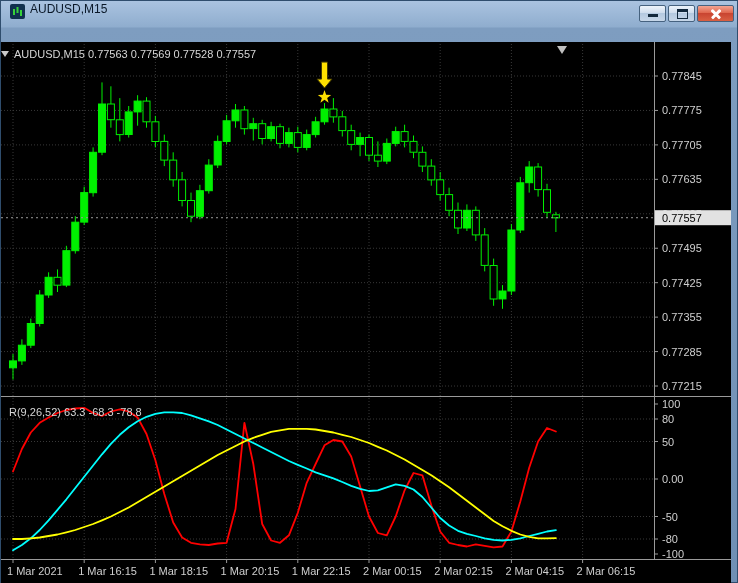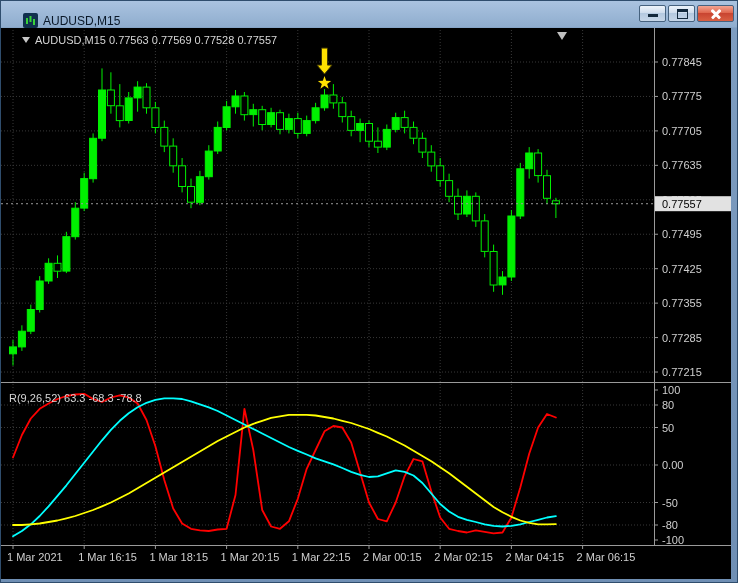--- a/index.html
+++ b/index.html
@@ -3,21 +3,21 @@
 <meta charset="utf-8">
 <style>
   html,body{margin:0;padding:0;background:#c9c9c9;}
   *{box-sizing:border-box;}
   .window{
     position:relative;width:738px;height:583px;
     background:linear-gradient(180deg,#aac3e0 0%,#8fadce 26px,#7e9dc0 27px,#6f8fb4 100%);
     border:1px solid #2f4d6d;
     font-family:"Liberation Sans",sans-serif;
   }
-  .titlebar{height:27px;display:flex;align-items:flex-end;padding:3px 3px 0 22px;}
+  .titlebar{height:41px;display:flex;align-items:flex-start;padding:3px 3px 0 9px;}
   .title-icon{width:15px;height:15px;margin-right:5px;flex:0 0 auto;}
   .title-text{font-size:12px;color:#0a1828;flex:1 1 auto;margin-top:-2px;}
   .win-buttons{display:flex;gap:2px;align-self:flex-start;margin-top:1px;}
   .win-btn{position:relative;width:27px;height:17px;border:1px solid #46627f;border-radius:2px;
     background:linear-gradient(180deg,#eef4fb,#cfdded 45%,#b4c9e0 50%,#c6d6e8);}
   .win-btn.close{width:37px;background:linear-gradient(180deg,#f2a492,#e0674e 45%,#c94531 50%,#d95f42);}
   .glyph-min{position:absolute;left:8px;bottom:4px;width:10px;height:3px;background:#12283c;}
   .glyph-max{position:absolute;left:8px;top:3px;width:11px;height:10px;border:1px solid #12283c;border-top:3px solid #12283c;}
   .glyph-close-a,.glyph-close-b{position:absolute;left:50%;top:50%;width:12px;height:2.5px;background:#ffffff;border-radius:1px;}
   .glyph-close-a{transform:translate(-50%,-50%) rotate(45deg);}
@@ -401,20 +401,20 @@
           <text x="504.40000000000003" y="533" fill="#cfcfcf" font-size="11" font-family="&quot;Liberation Sans&quot;, sans-serif">2 Mar 04:15</text>
           <line x1="581.6" y1="517" x2="581.6" y2="521" stroke="#9a9a9a"></line>
           <text x="575.6" y="533" fill="#cfcfcf" font-size="11" font-family="&quot;Liberation Sans&quot;, sans-serif">2 Mar 06:15</text>
         </g>
         <polygon points="556,4 566,4 561,12" fill="#c0c0c0"></polygon>
         <g>
           <polygon points="320.5,20.1 326.5,20.1 326.5,37.1 331.0,37.1 323.5,46.1 316.0,37.1 320.5,37.1" fill="#FFE000" stroke="#403800" stroke-width="1"></polygon>
           <polygon points="323.50,48.07 325.15,52.80 330.16,52.90 326.16,55.93 327.61,60.73 323.50,57.87 319.39,60.73 320.84,55.93 316.84,52.90 321.85,52.80" fill="#FFE000"></polygon>
         </g>
       </svg>
-    <div class="overlay" style="left:21px;top:6px;">
+    <div class="overlay" style="left:0;top:6px;">
       <span class="oct"></span><span>AUDUSD,M15 0.77563 0.77569 0.77528 0.77557</span>
     </div>
     <div class="overlay" style="left:8px;top:364px;">
       <span>R(9,26,52) 63.3 -68.3 -78.8</span>
     </div>
   </div>
 </div>
 
 </body></html>

